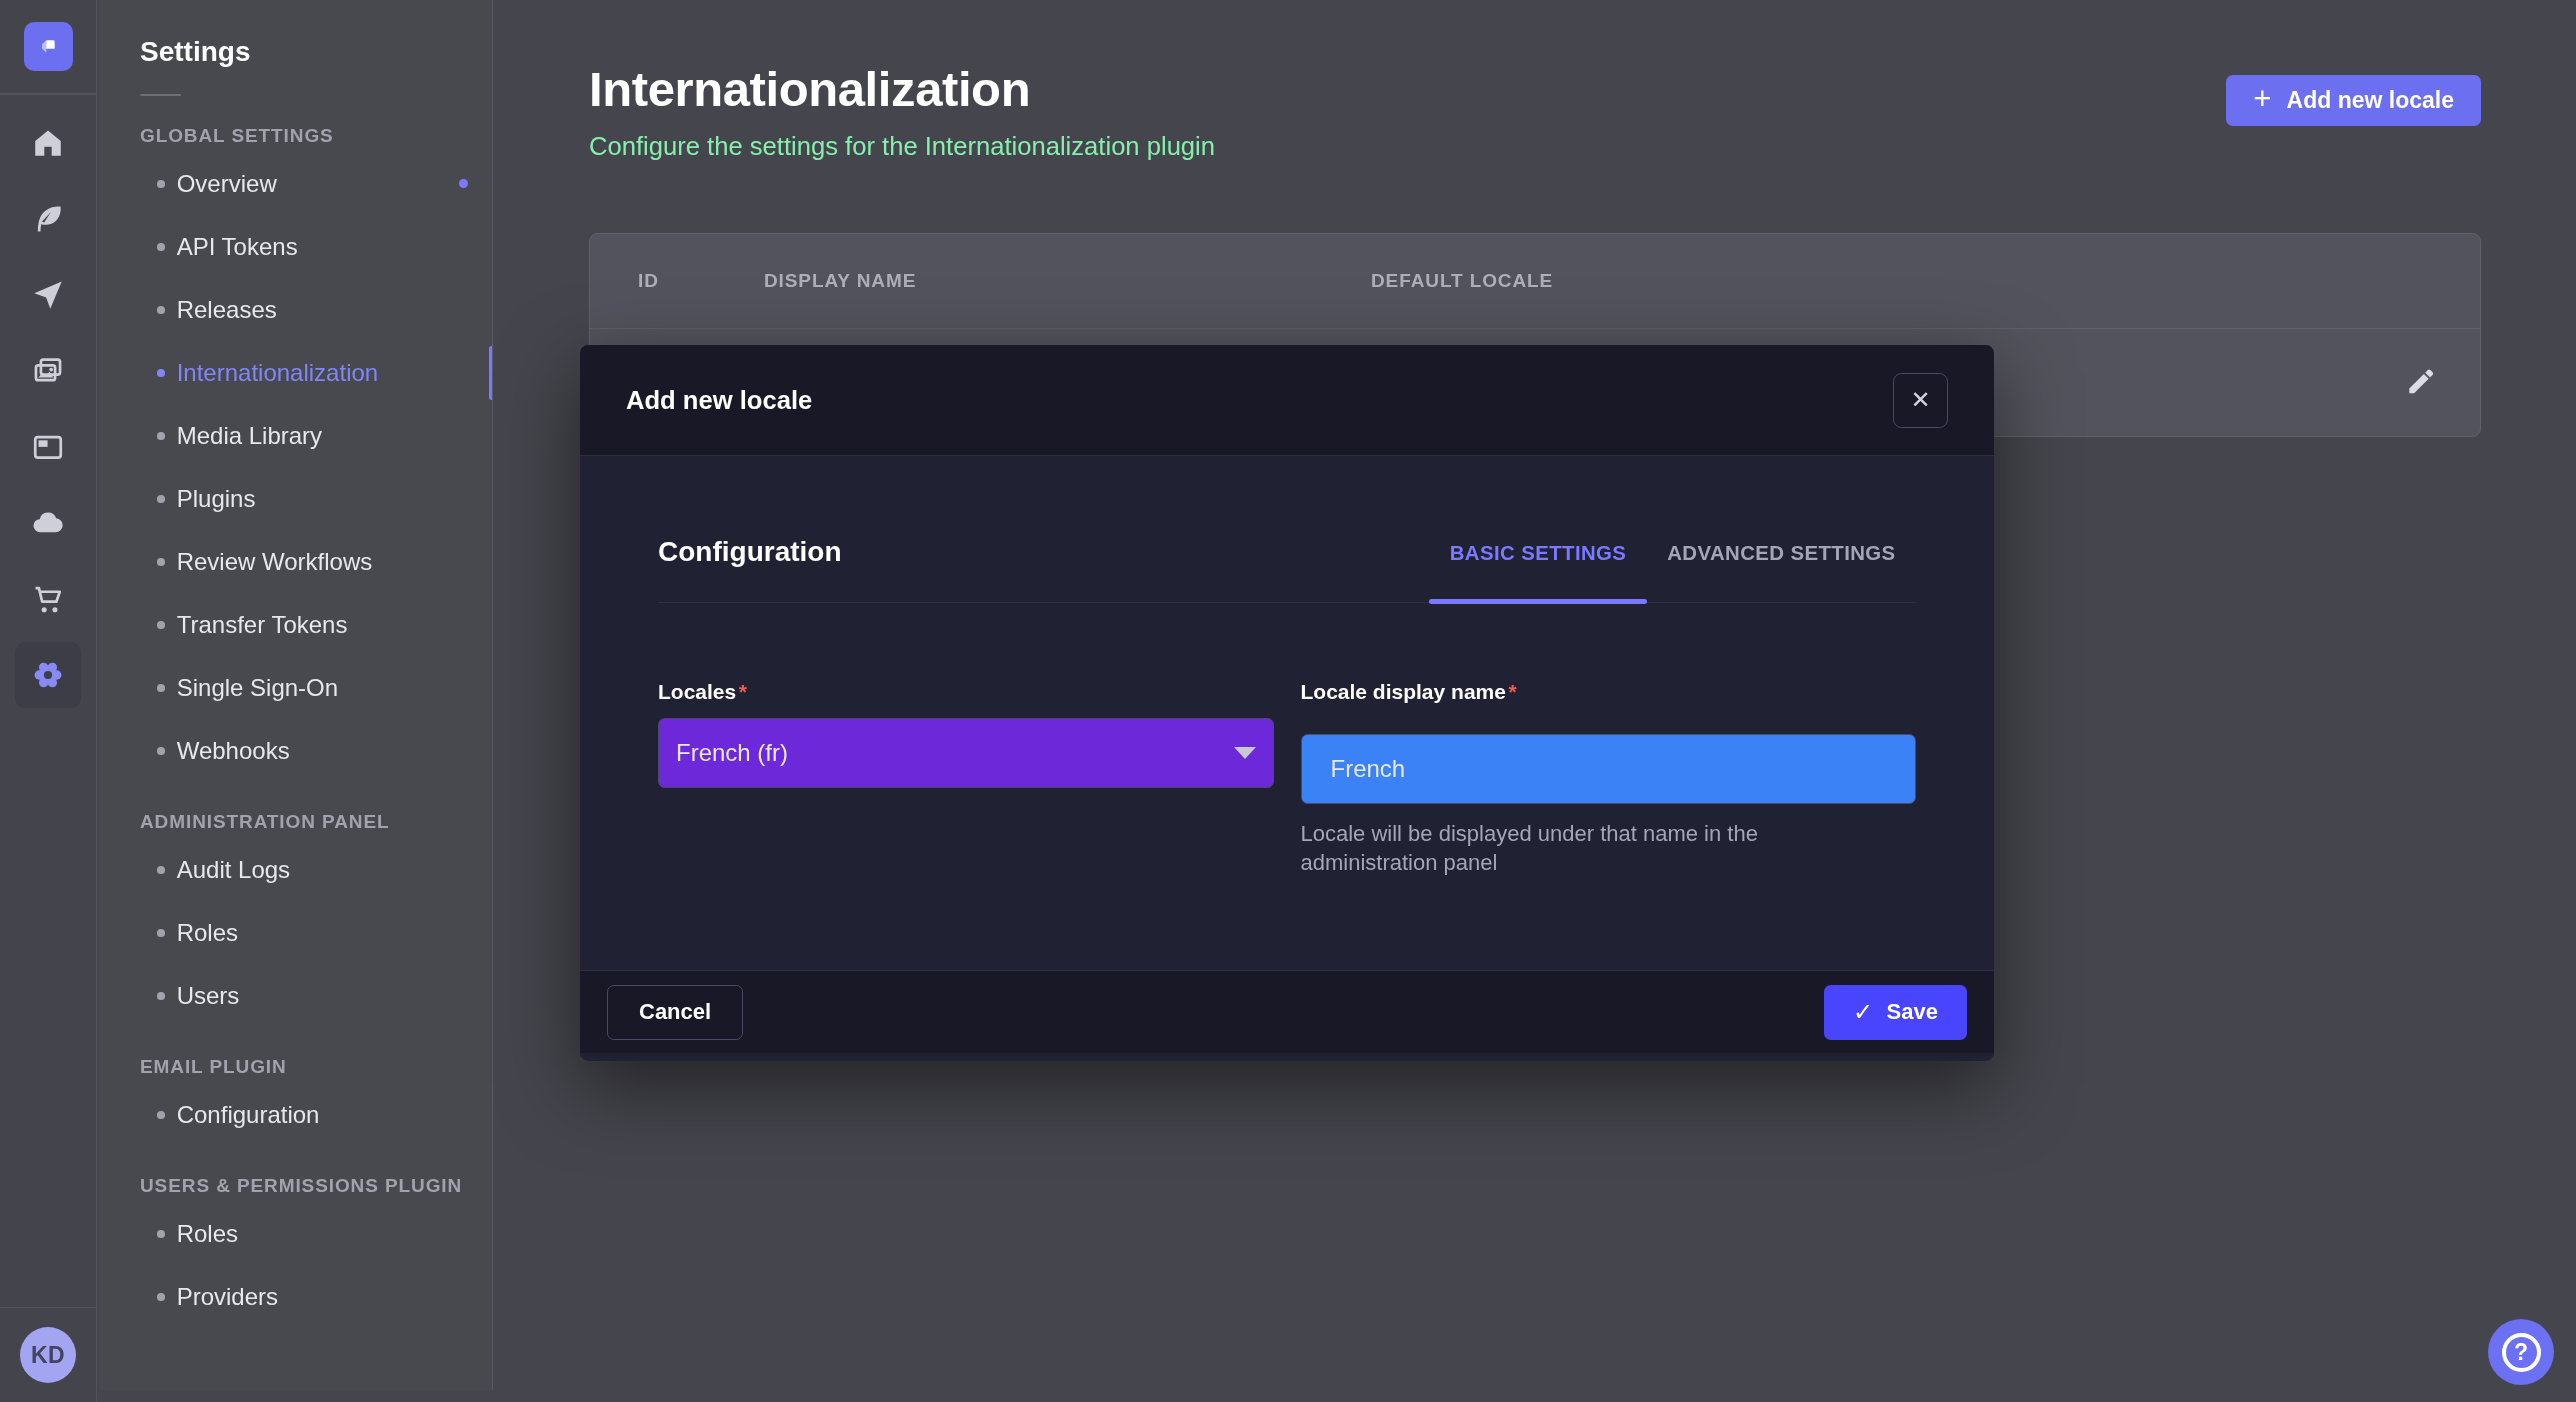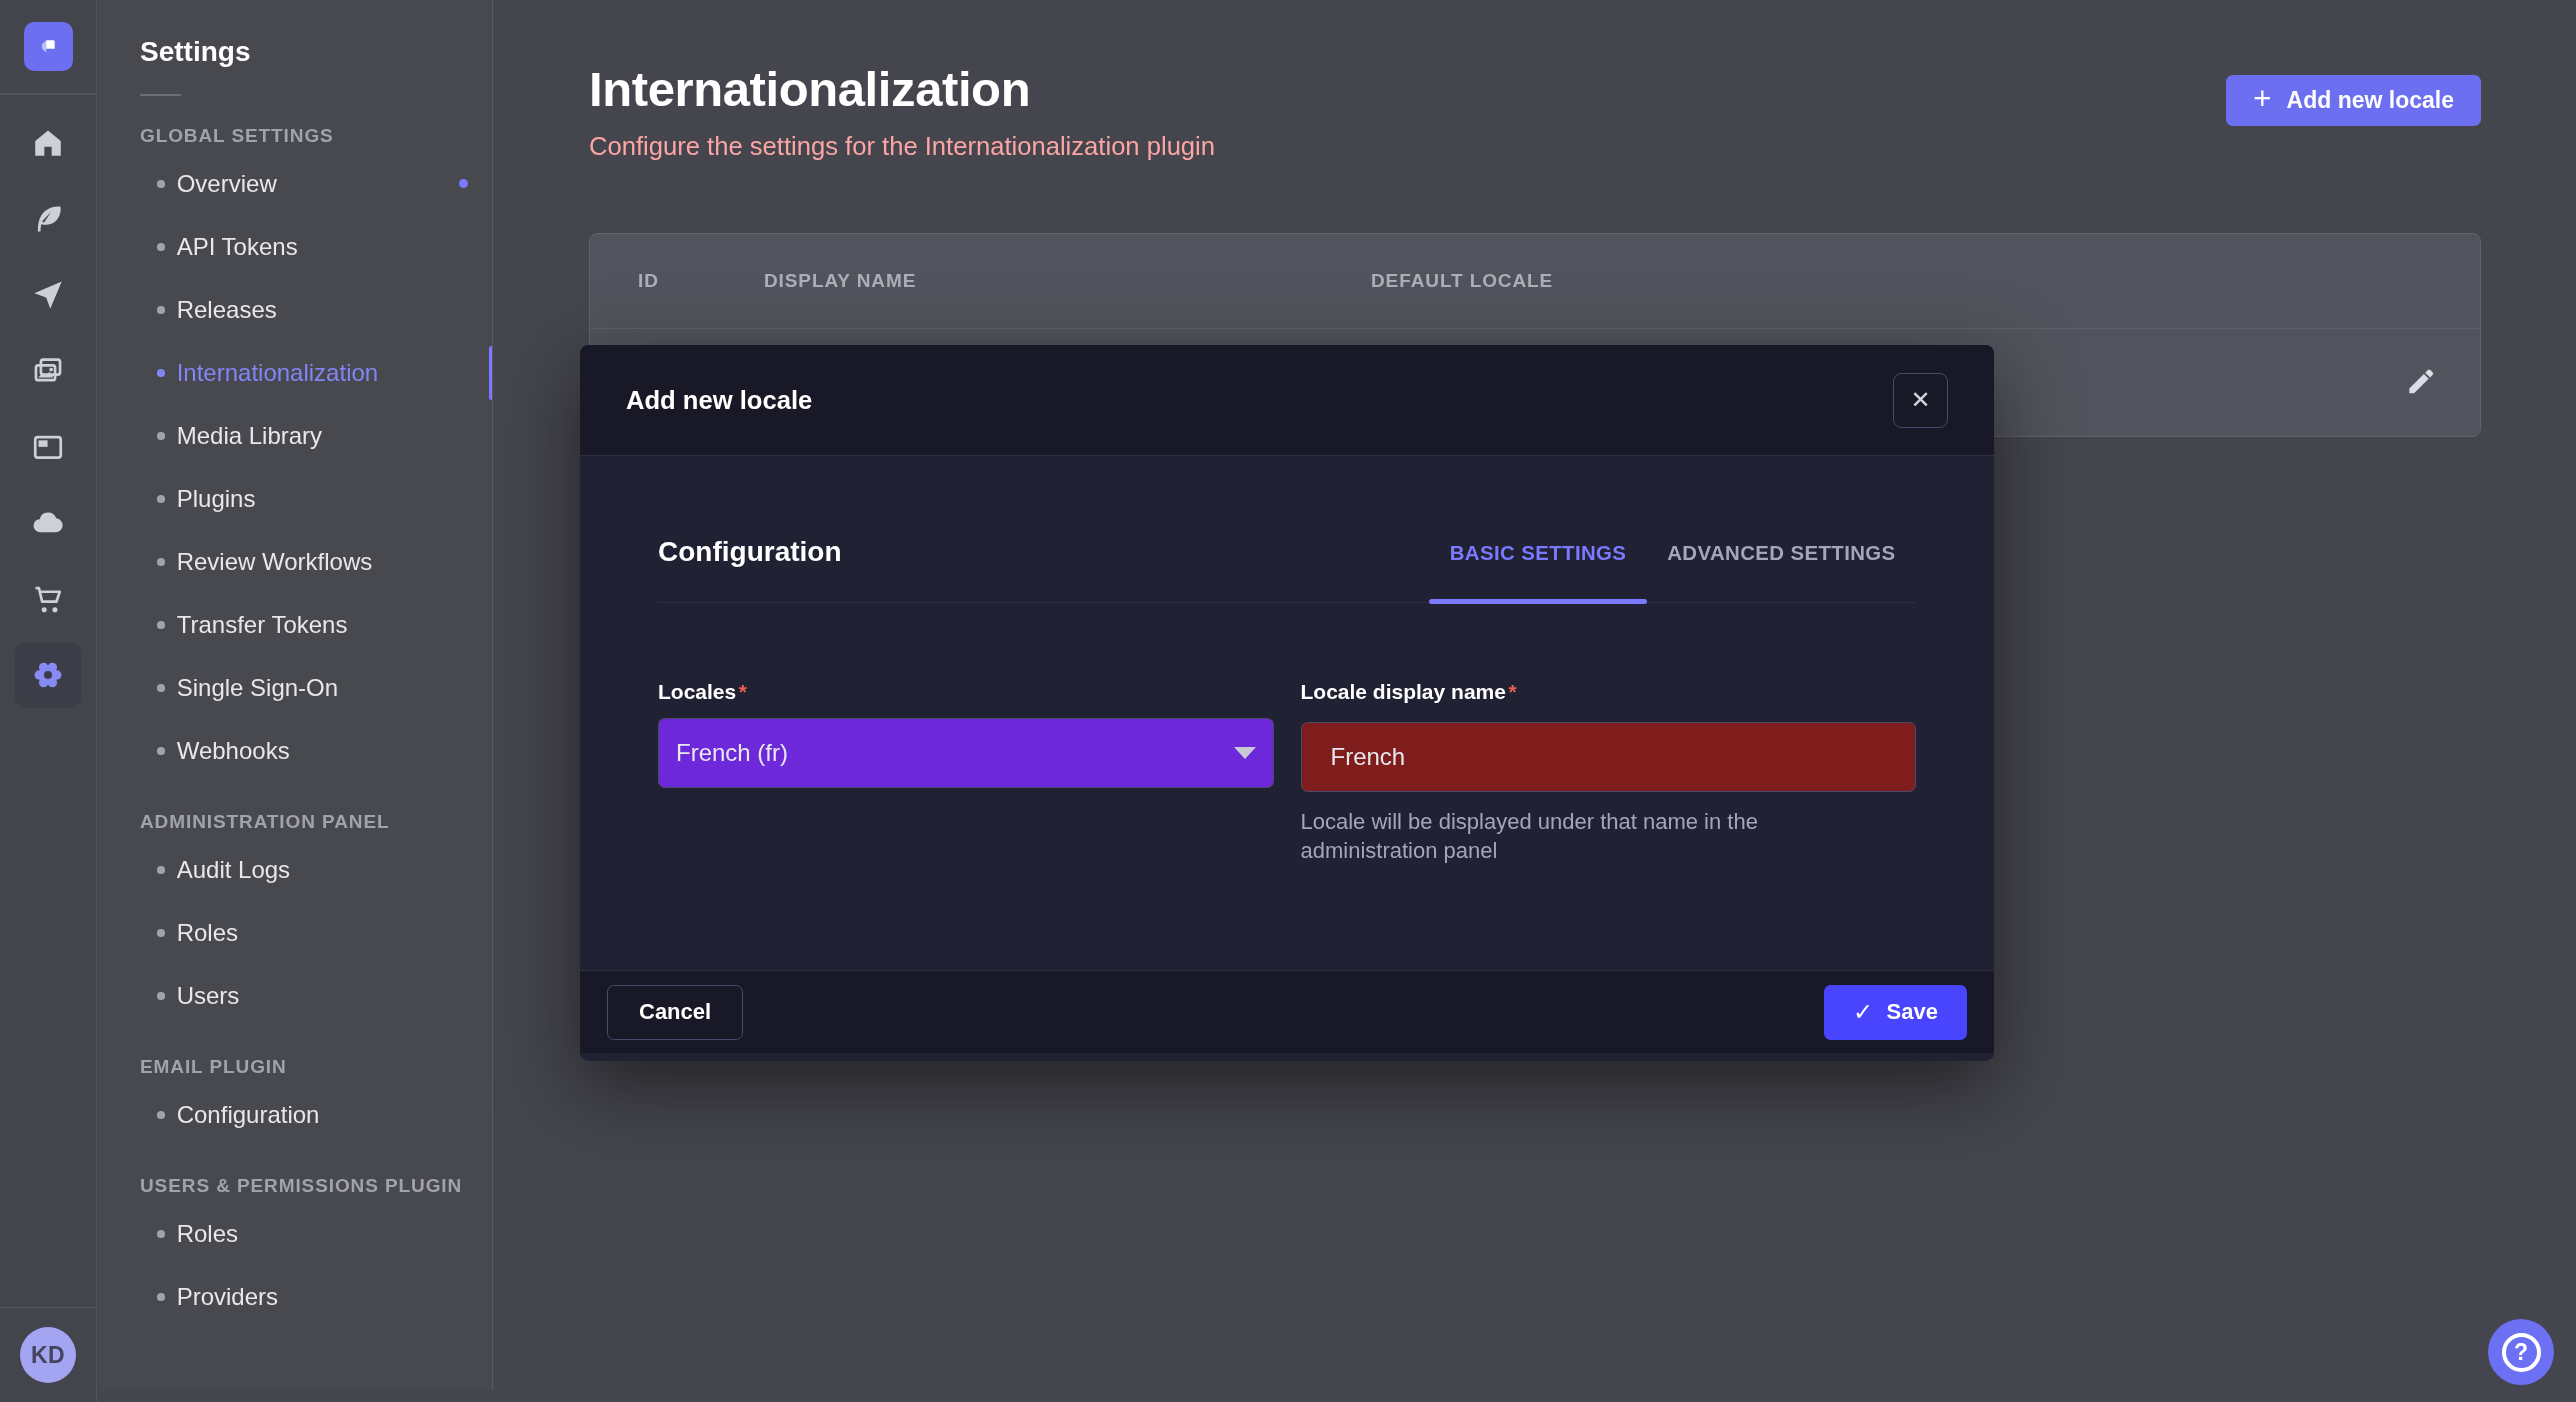--- a/index.html
+++ b/index.html
@@ -61,21 +61,21 @@
   .nav-item.active::after {
     content:""; position:absolute; right:-1.7px; top:4.3px; bottom:4.3px; width:4.3px;
     background:#7B79FF; border-radius:2.6px;
   }
   .nav-item .notif-dot { margin-left:auto; width:9.4px; height:9.4px; border-radius:50%; background:#7B79FF; }
 
   
   .main { position:absolute; left:494px; top:0; right:0; bottom:0; padding:0 95px; }
   .page-header { display:flex; justify-content:space-between; align-items:flex-start; margin-top:61px; }
   .page-title { font-size:49px; font-weight:bold; color:#fff; letter-spacing:-0.4px; }
-  .page-subtitle { font-size:25.6px; color:#fca5a5; margin-top:15.3px; }
+  .page-subtitle { font-size:25.6px; color:#86efac; margin-top:15.3px; }
   .btn-add {
     display:flex; align-items:center; gap:15.3px; background:#6C6FF0; color:#fff;
     border:none; height:51px; padding:0 27px; border-radius:6.8px; font-size:23px; font-weight:600;
     cursor:pointer; margin-top:13.6px; font-family:inherit;
   }
   .btn-add .plus { font-size:31px; font-weight:400; line-height:1; margin-top:-3.4px; }
 
   
   .table-card {
     margin-top:72px; height:204px; background:#53535d; border:1.7px solid #62626b;
@@ -130,22 +130,22 @@
   .control {
     margin-top:13.6px; height:70px; border:1.7px solid #4a4a6a; border-radius:6.8px;
     display:flex; align-items:center; padding:0 17px; background:#6d28d9; cursor:pointer;
   }
   .control .value { font-size:24px; color:#e8e8ef; }
   .caret {
     margin-left:auto; width:0; height:0;
     border-left:11px solid transparent; border-right:11px solid transparent; border-top:12.8px solid #c9c9d6;
   }
   .text-input {
-    margin-top:18px; height:70px; width:100%; border:1.7px solid #4a4a6a; border-radius:6.8px;
-    background:#7f1d1d; color:#e8e8ef; font-size:24px; padding:0 29px; font-family:inherit; outline:none;
+    margin-top:30px; height:70px; width:100%; border:1.7px solid #4a4a6a; border-radius:6.8px;
+    background:#3b82f6; color:#e8e8ef; font-size:24px; padding:0 29px; font-family:inherit; outline:none;
   }
   .hint { margin-top:15.3px; font-size:22px; line-height:1.32; color:#a5a5ba; max-width:596px; }
   .modal-footer {
     position:absolute; left:0; right:0; bottom:8px; height:83px; background:#181826;
     border-top:1.7px solid #2d2d44; display:flex; align-items:center; justify-content:space-between;
     padding:0 27px;
   }
   .btn-cancel {
     height:55px; padding:0 31px; border-radius:6.8px; border:1.7px solid #4a4a6a; background:#181826;
     color:#fff; font-size:22px; font-weight:600; cursor:pointer; font-family:inherit;

